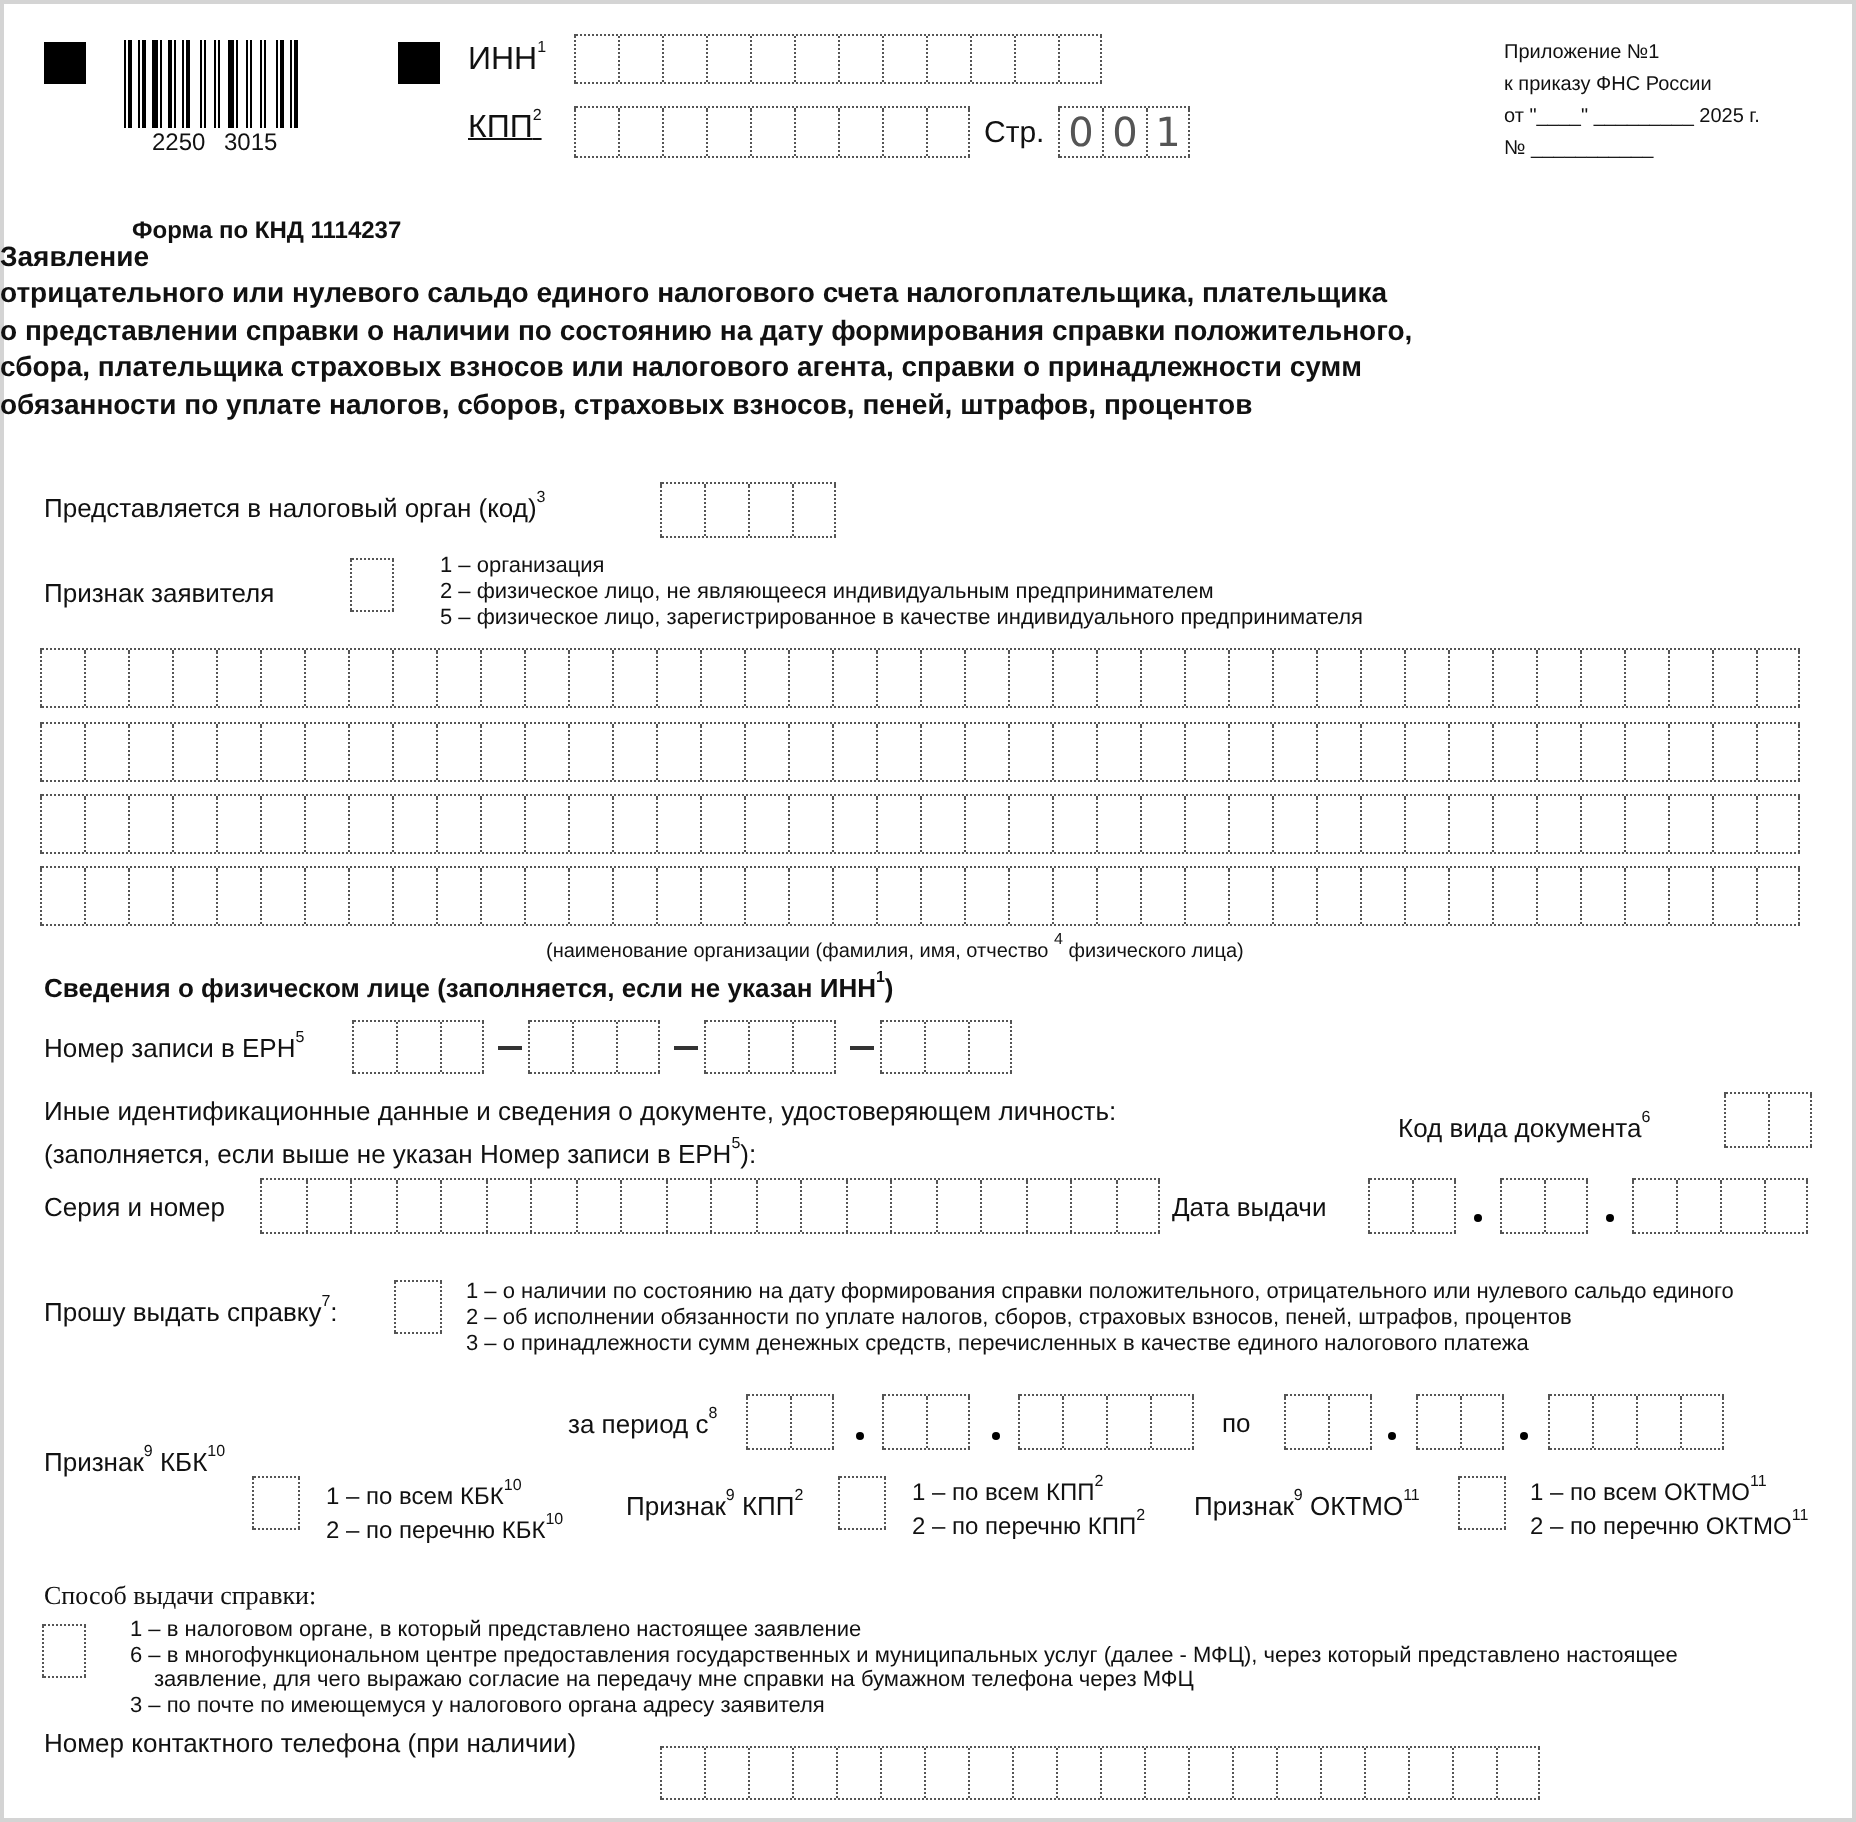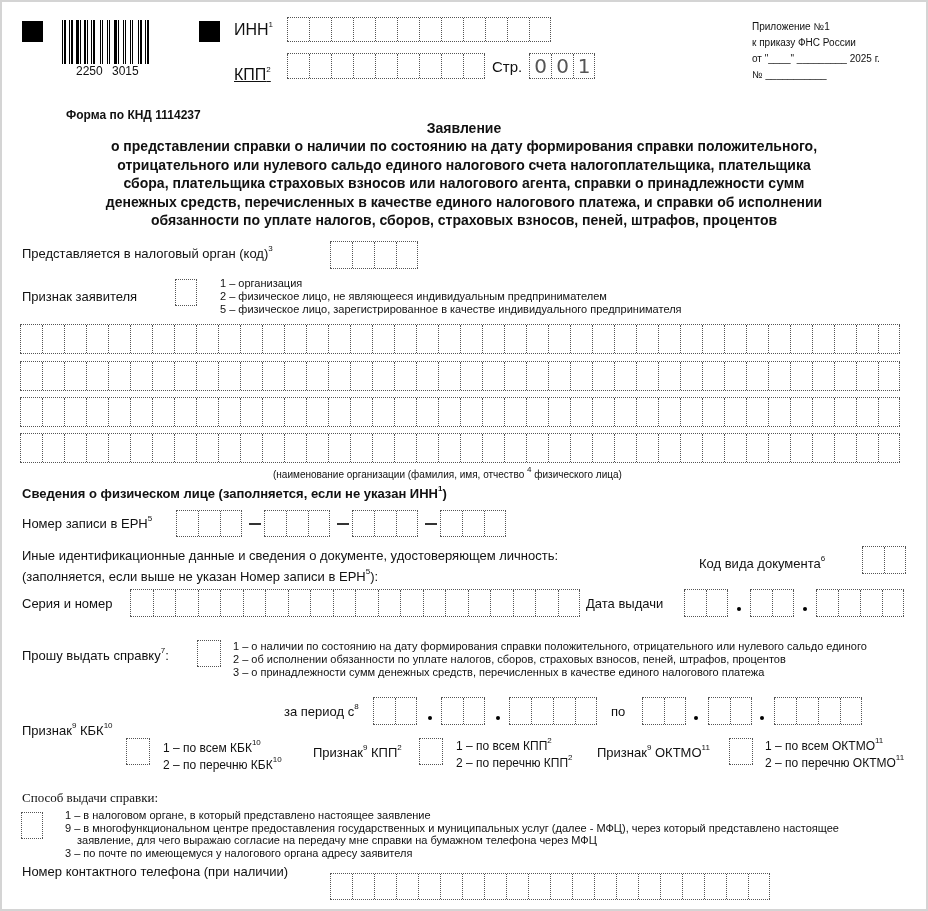--- a/index.html
+++ b/index.html
@@ -10,21 +10,21 @@
   .cells { position: absolute; display: flex; border-top: 1px dotted #555; border-bottom: 1px dotted #555; }
   .cell { border-left: 1px dotted #555; height: 100%; }
   .cell:last-child { border-right: 1px dotted #555; }
   .sq { position: absolute; width: 21px; height: 21px; background: #000; }
   .sup { font-size: 8px; vertical-align: super; position: relative; top: -2px; }
   .t13 { font-size: 13px; }
   .t12 { font-size: 12px; }
   .t11 { font-size: 11px; line-height: 13px; }
   .t10 { font-size: 10px; }
   .bold { font-weight: bold; }
-  .title { font-weight: bold; font-size: 14px; text-align: center; line-height: 18.5px; }
+  .title { font-weight: bold; font-size: 14px; text-align: left; line-height: 18.5px; }
   .dash { position: absolute; width: 12px; height: 2px; background: #333; }
   .dot { position: absolute; width: 4px; height: 4px; border-radius: 50%; background: #000; }
   .barcode { position: absolute; left: 62px; top: 20px; width: 96px; height: 44px; display: flex; align-items: stretch; }
   .bar { background: #000; margin-right: 1px; }
   .pagecell { font-family: "DejaVu Sans", sans-serif; font-size: 20px; color: #555; text-align: center; line-height: 24px; }
   .filled .cell { display: flex; align-items: center; justify-content: center; }
 </style>
 </head>
 <body>
 
@@ -81,21 +81,21 @@
     <div class="cell" style="width: 22px;"></div>
     <div class="cell" style="width: 22px;"></div>
     <div class="cell" style="width: 22px;"></div>
     <div class="cell" style="width: 22px;"></div>
     <div class="cell" style="width: 22px;"></div>
     <div class="cell" style="width: 22px;"></div>
     <div class="cell" style="width: 22px;"></div>
     <div class="cell" style="width: 22px;"></div>
   </div>
 
-<div class="abs" style="left:234px;top:66px;font-size:16px;text-decoration:underline;"><span>КПП</span><span class="sup">2</span></div>
+<div class="abs" style="left:234px;top:55px;font-size:16px;text-decoration:underline;"><span>КПП</span><span class="sup">2</span></div>
 <div class="cells" style="left:287px;top:53px;height:26px;">
     <div class="cell" style="width: 22px;"></div>
     <div class="cell" style="width: 22px;"></div>
     <div class="cell" style="width: 22px;"></div>
     <div class="cell" style="width: 22px;"></div>
     <div class="cell" style="width: 22px;"></div>
     <div class="cell" style="width: 22px;"></div>
     <div class="cell" style="width: 22px;"></div>
     <div class="cell" style="width: 22px;"></div>
     <div class="cell" style="width: 22px;"></div>
@@ -111,24 +111,23 @@
 <div class="abs t10" style="left:752px;top:19px;line-height:16px;">
   <div>Приложение №1</div>
   <div>к приказу ФНС России</div>
   <div>от "____" _________ 2025 г.</div>
   <div>№ ___________</div>
 </div>
 
 <div class="abs bold t12" style="left:66px;top:108px;">Форма по КНД 1114237</div>
 <div class="abs title" style="left:0;top:119px;width:928px;">Заявление</div>
 <div class="abs title" style="left:0;top:137px;width:928px;">
+  <div>отрицательного или нулевого сальдо единого налогового счета налогоплательщика, плательщика</div>
   <div>о представлении справки о наличии по состоянию на дату формирования справки положительного,</div>
-  <div>отрицательного или нулевого сальдо единого налогового счета налогоплательщика, плательщика</div>
   <div>сбора, плательщика страховых взносов или налогового агента, справки о принадлежности сумм</div>
-  <div>денежных средств, перечисленных в качестве единого налогового платежа, и справки об исполнении</div>
   <div>обязанности по уплате налогов, сборов, страховых взносов, пеней, штрафов, процентов</div>
 </div>
 
 <div class="abs t13" style="left:22px;top:246px;"><span>Представляется в налоговый орган (код)</span><span class="sup">3</span></div>
 <div class="cells" style="left:330px;top:241px;height:28px;">
     <div class="cell" style="width: 22px;"></div>
     <div class="cell" style="width: 22px;"></div>
     <div class="cell" style="width: 22px;"></div>
     <div class="cell" style="width: 22px;"></div>
   </div>
@@ -462,21 +461,21 @@
   <div><span>1 – по всем ОКТМО</span><span class="sup">11</span></div>
   <div><span>2 – по перечню ОКТМО</span><span class="sup">11</span></div>
 </div>
 
 <div class="abs t13" style="left:22px;top:790px;font-family:Liberation Serif, serif;">Способ выдачи справки:</div>
 <div class="cells" style="left:21px;top:812px;height:27px;">
     <div class="cell" style="width: 22px;"></div>
   </div>
 <div class="abs t11" style="left:65px;top:809px;line-height:12.5px;">
   <div>1 – в налоговом органе, в который представлено настоящее заявление</div>
-  <div>9 – в многофункциональном центре предоставления государственных и муниципальных услуг (далее - МФЦ), через который представлено настоящее</div>
+  <div>6 – в многофункциональном центре предоставления государственных и муниципальных услуг (далее - МФЦ), через который представлено настоящее</div>
   <div style="padding-left:12px;">заявление, для чего выражаю согласие на передачу мне справки на бумажном телефона через МФЦ</div>
   <div>3 – по почте по имеющемуся у налогового органа адресу заявителя</div>
 </div>
 
 <div class="abs t13" style="left:22px;top:864px;">Номер контактного телефона (при наличии)</div>
 <div class="cells" style="left:330px;top:873px;height:27px;">
     <div class="cell" style="width: 22px;"></div>
     <div class="cell" style="width: 22px;"></div>
     <div class="cell" style="width: 22px;"></div>
     <div class="cell" style="width: 22px;"></div>

